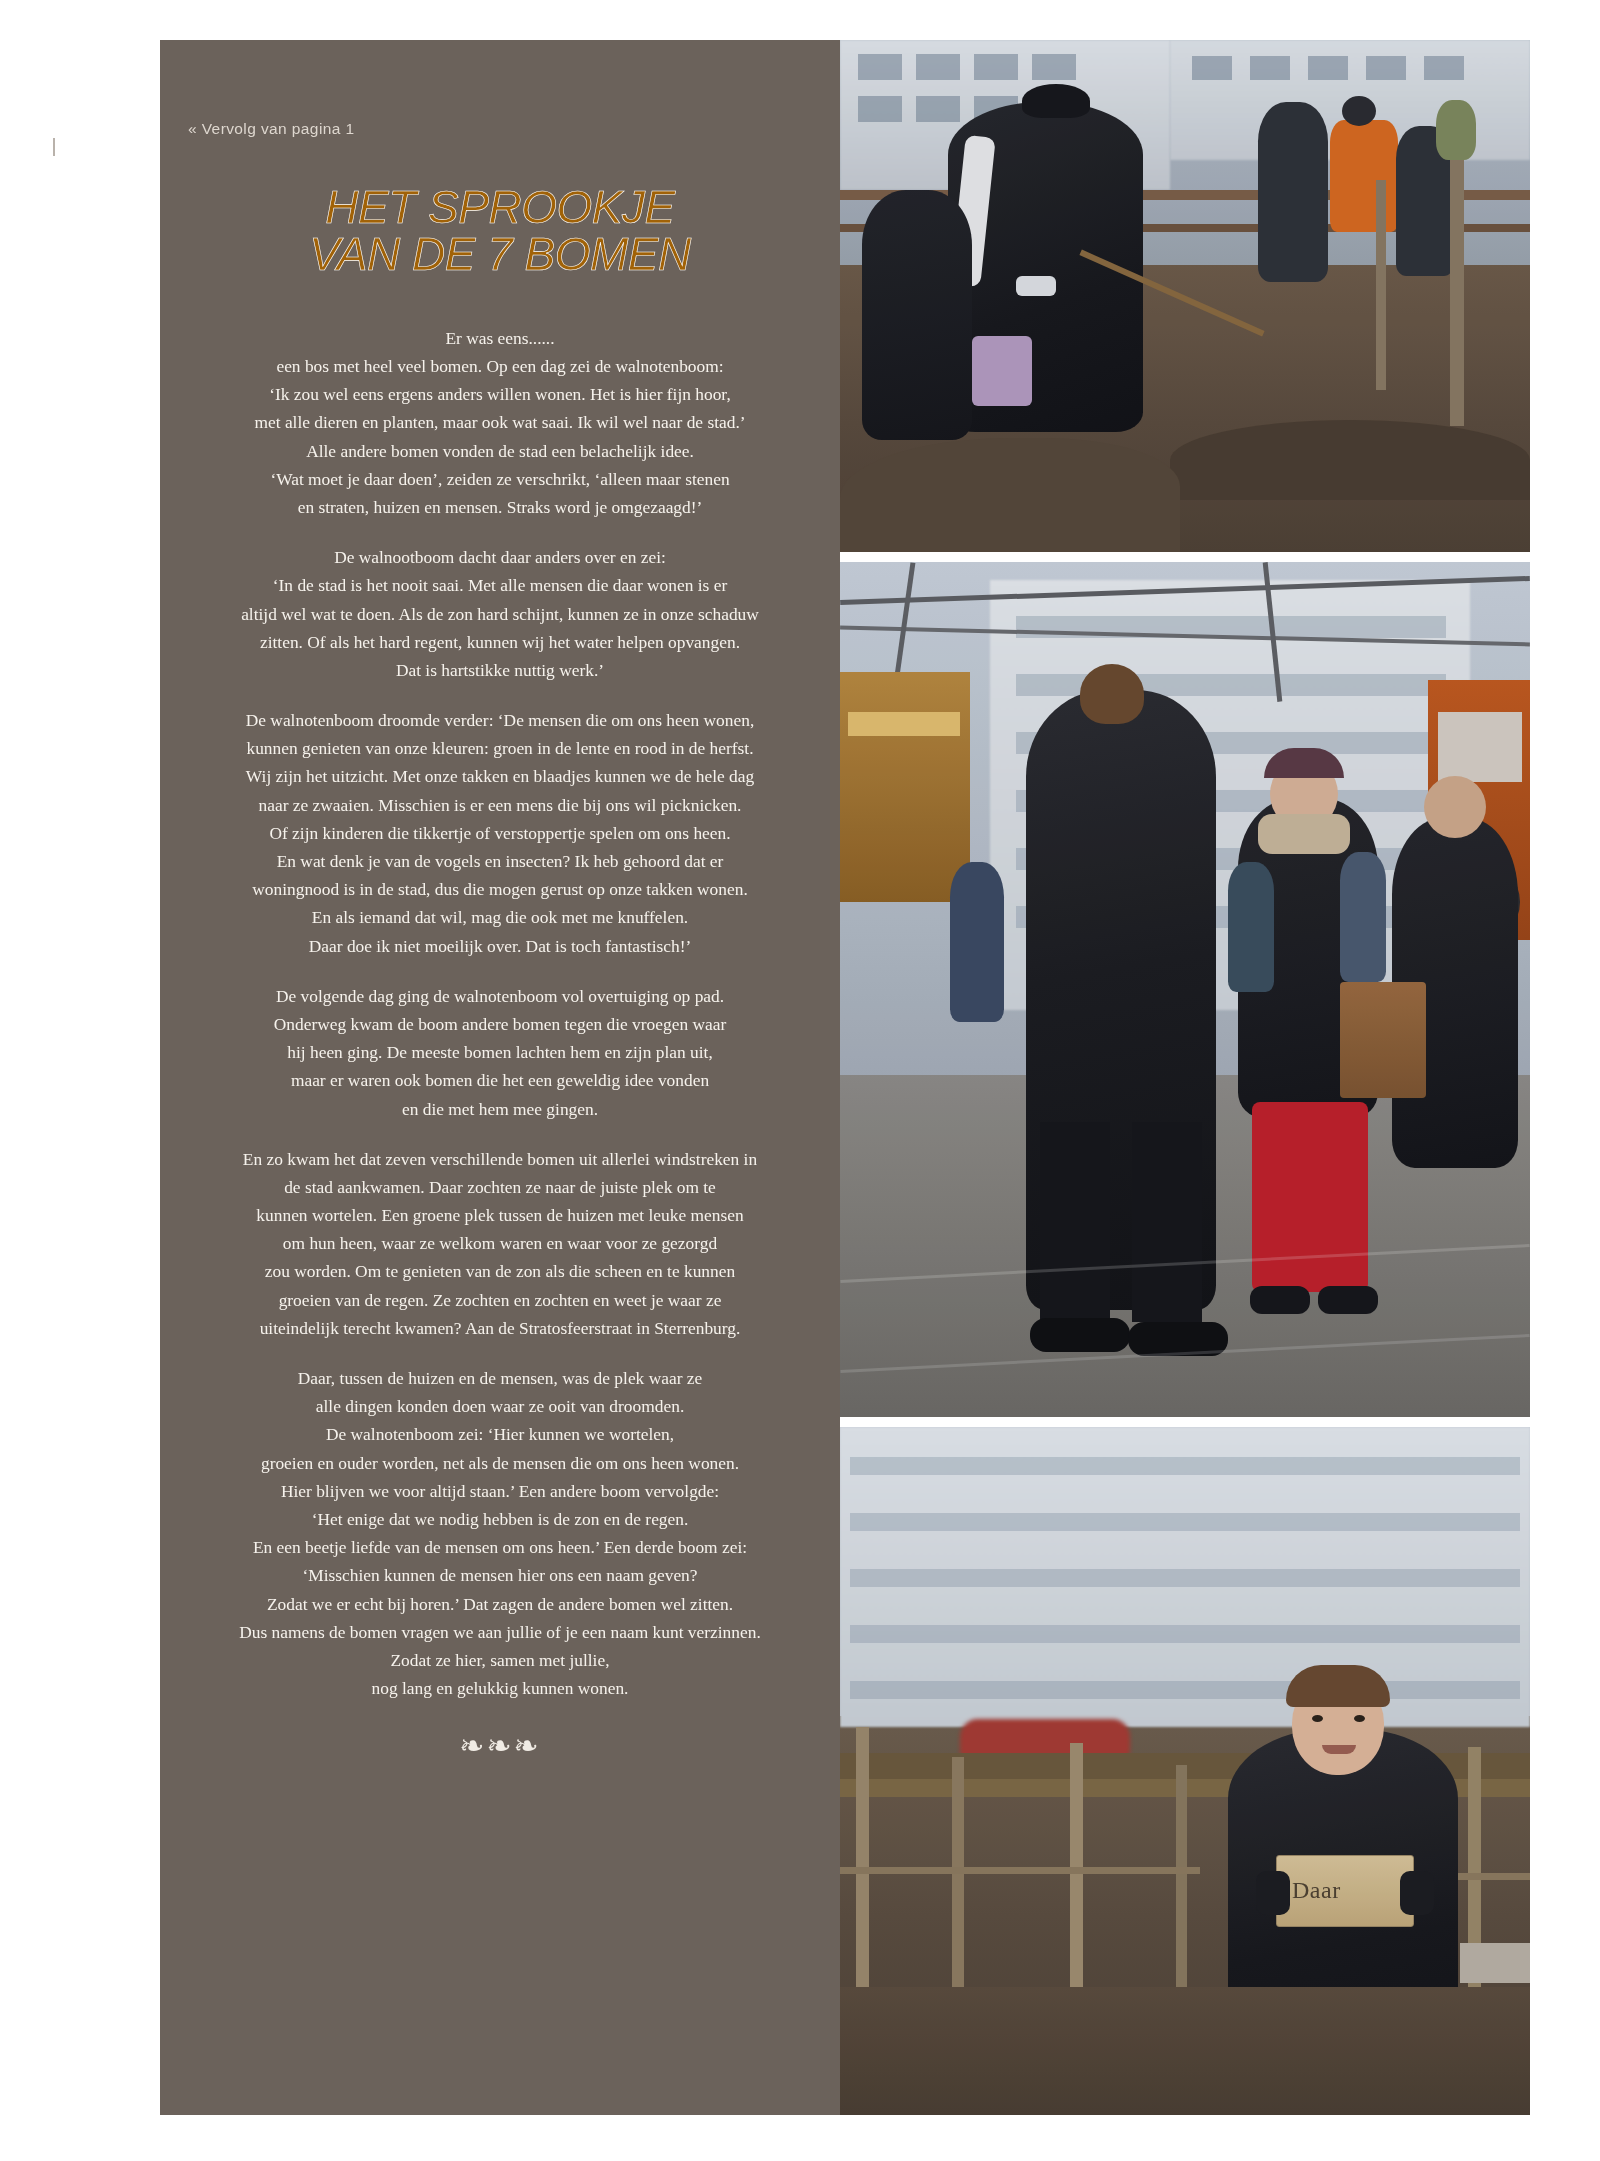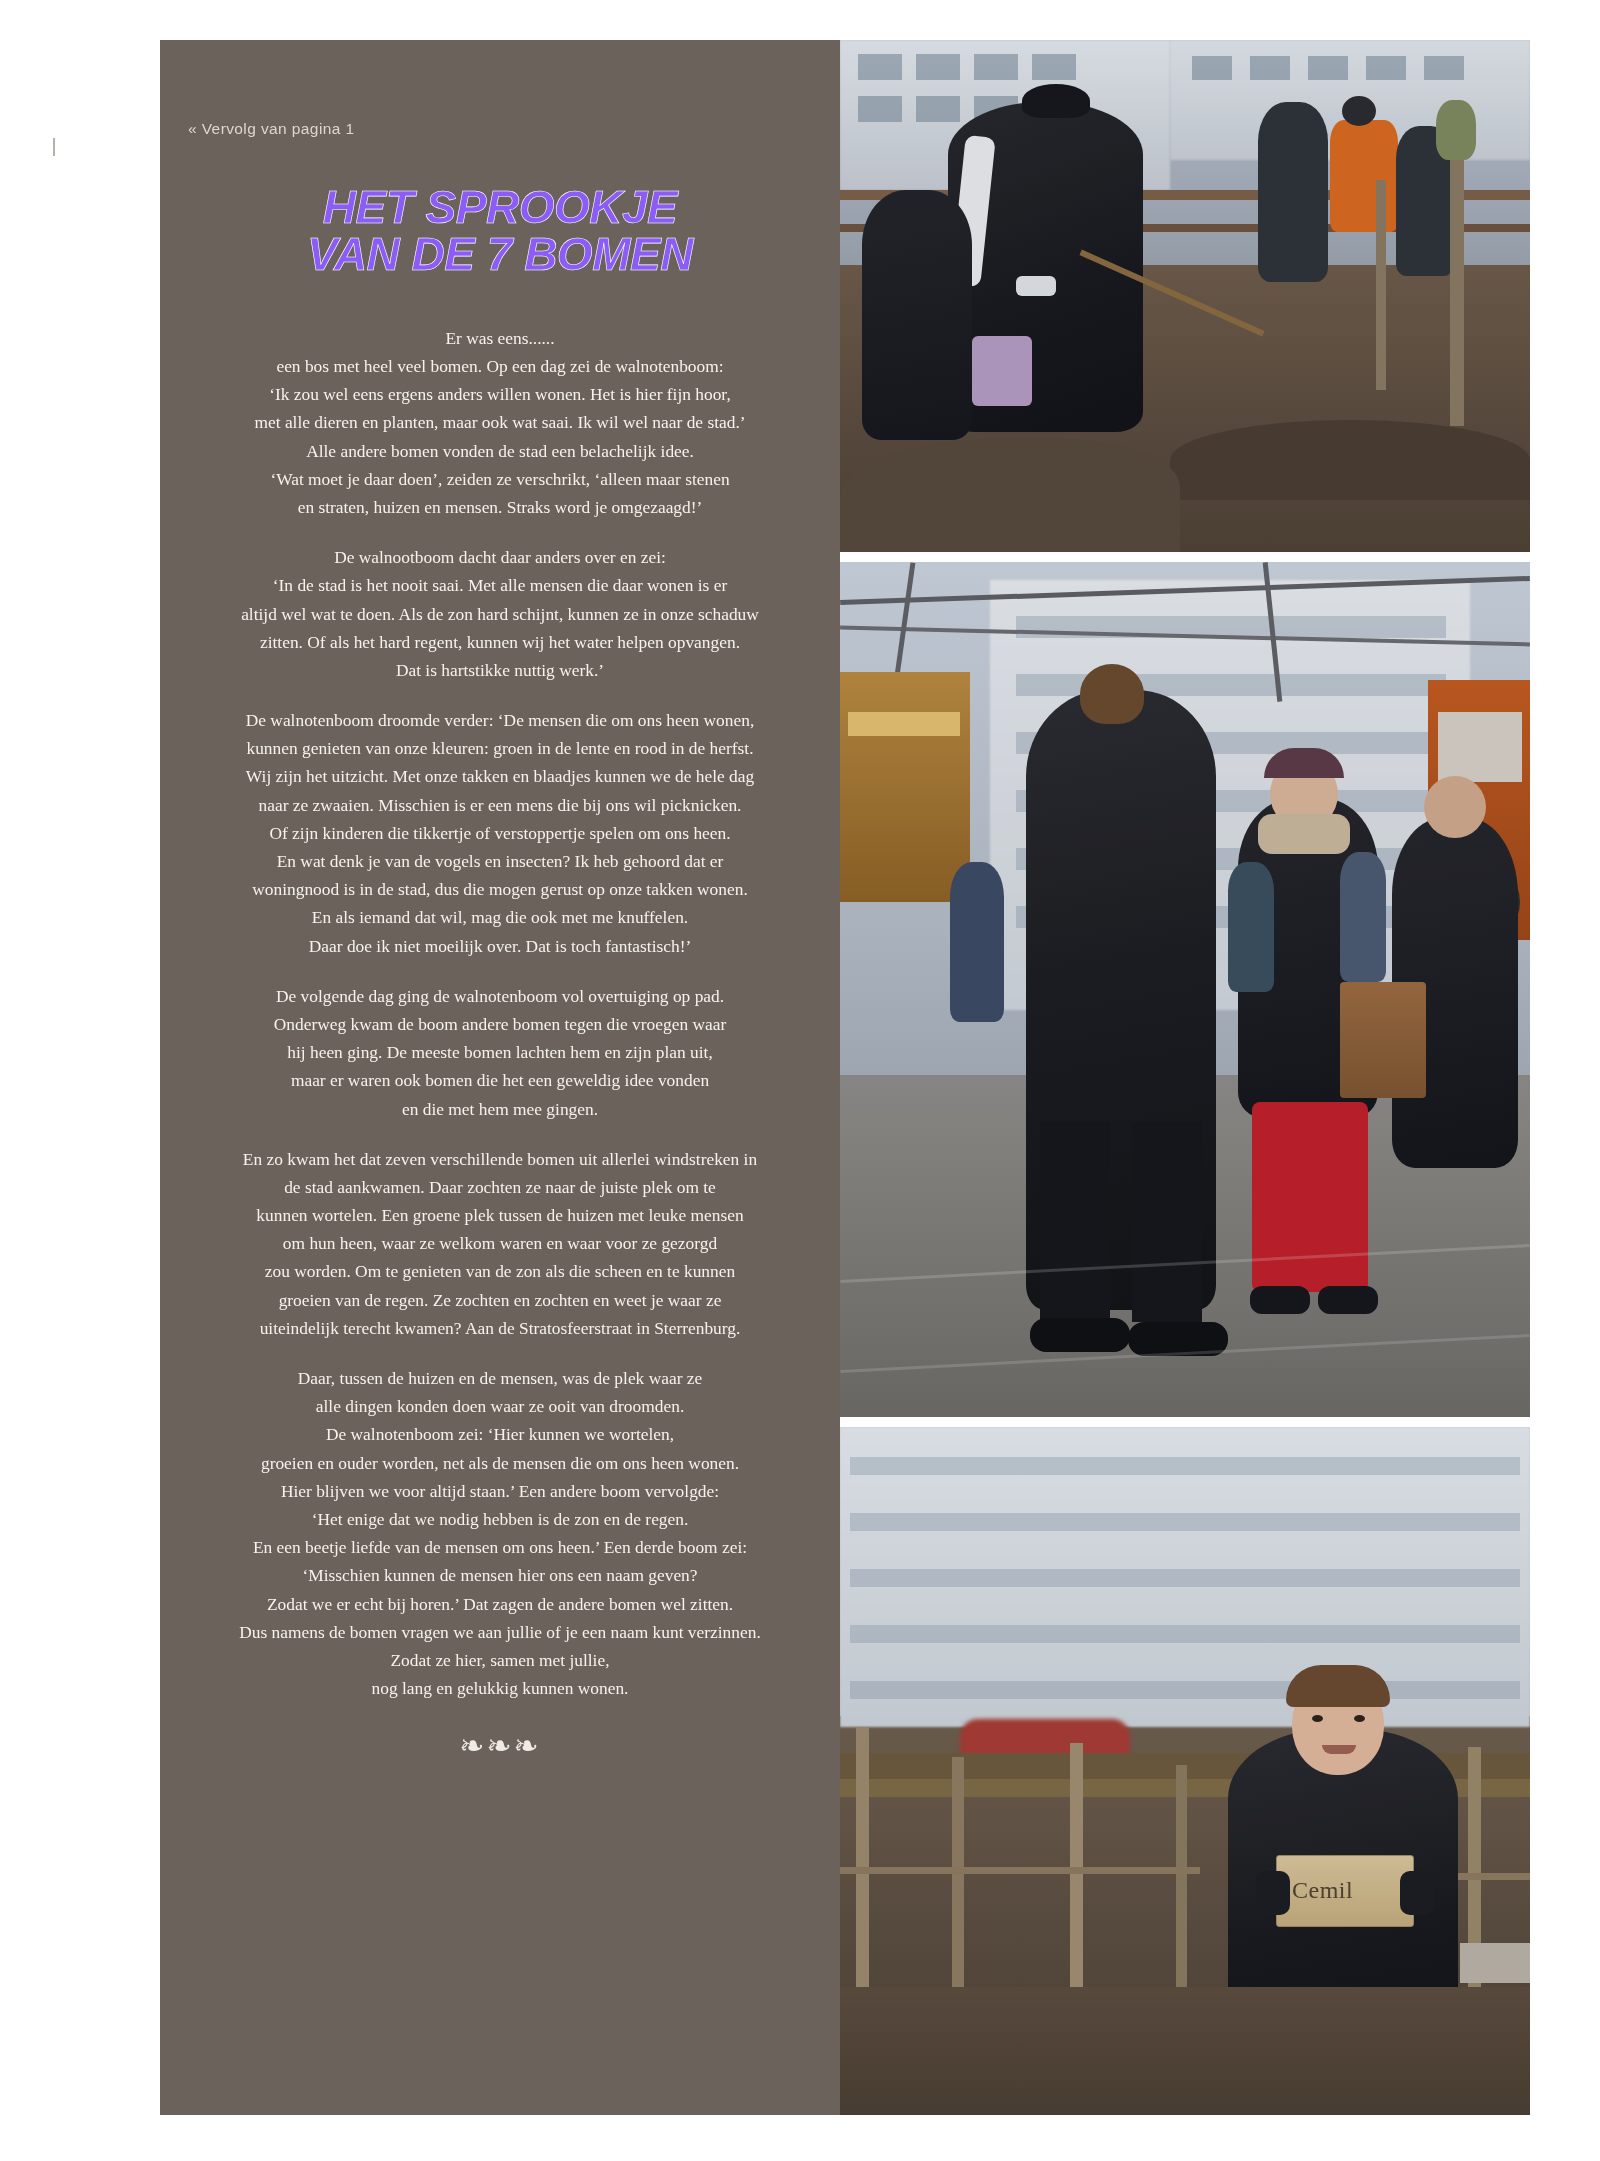--- a/index.html
+++ b/index.html
@@ -59,26 +59,26 @@
   .continued {
     font-family: "Liberation Sans", sans-serif;
     font-size: 15.5px;
     letter-spacing: 0.4px;
     color: #ded7cf;
     margin: 0 0 46px 4px;
   }
 
   .headline {
     font-family: "Liberation Sans", sans-serif;
-    font-weight: bold;
+    font-weight: normal;
     font-style: italic;
     font-size: 46px;
     line-height: 1.02;
     letter-spacing: -0.5px;
-    color: #8b5cf6;
+    color: #a16207;
     text-align: center;
     margin: 0 0 46px 0;
     text-transform: uppercase;
     -webkit-text-stroke: 0.6px #ffffff;
   }
   .headline .l2 { display: block; }
 
   .story {
     font-family: "Liberation Serif", serif;
     font-size: 17.4px;
@@ -327,21 +327,21 @@
       <div style="position:absolute; left:520px; top:446px; width:170px; height:7px; background:#8d7b5f;"></div>
 
       <div class="ph-figure" style="left:388px; top:302px; width:230px; height:386px; border-radius:44% 44% 8% 8% / 18% 18% 4% 4%; background:linear-gradient(170deg,#2a2b30 0%,#17181c 55%,#101115 100%);"></div>
       <div style="position:absolute; left:452px; top:248px; width:92px; height:100px; background:#e0b89c; border-radius:48%;"></div>
       <div style="position:absolute; left:446px; top:238px; width:104px; height:42px; background:#6a4a30; border-radius:50px 50px 10px 10px;"></div>
       <div style="position:absolute; left:472px; top:288px; width:11px; height:7px; background:#2a2119; border-radius:50%;"></div>
       <div style="position:absolute; left:514px; top:288px; width:11px; height:7px; background:#2a2119; border-radius:50%;"></div>
       <div style="position:absolute; left:482px; top:318px; width:34px; height:9px; background:#9c5f51; border-radius:0 0 12px 12px;"></div>
 
       <div class="ph-sign" style="left:436px; top:428px; width:136px; height:70px; background:linear-gradient(180deg,#d9c59a 0%,#c3ab7c 100%); border-radius:3px;"></div>
-      <div class="ph-label" style="left:452px; top:450px; font-size:24px; font-family:'Liberation Serif',serif; color:#4e4231;">Cemil</div>
+      <div class="ph-label" style="left:452px; top:450px; font-size:24px; font-family:'Liberation Serif',serif; color:#4e4231;">Daar</div>
 
       <div style="position:absolute; left:416px; top:444px; width:34px; height:44px; background:#1b1c20; border-radius:10px;"></div>
       <div style="position:absolute; left:560px; top:444px; width:34px; height:44px; background:#1b1c20; border-radius:10px;"></div>
 
       <div style="position:absolute; left:620px; top:516px; width:70px; height:40px; background:#b9b2a6;"></div>
 
       <div style="position:absolute; left:0; top:560px; width:690px; height:128px; background:linear-gradient(180deg,#5b4c3d 0%,#4a3e32 100%);"></div>
       <div class="ph-tint"></div>
     </div>
 

